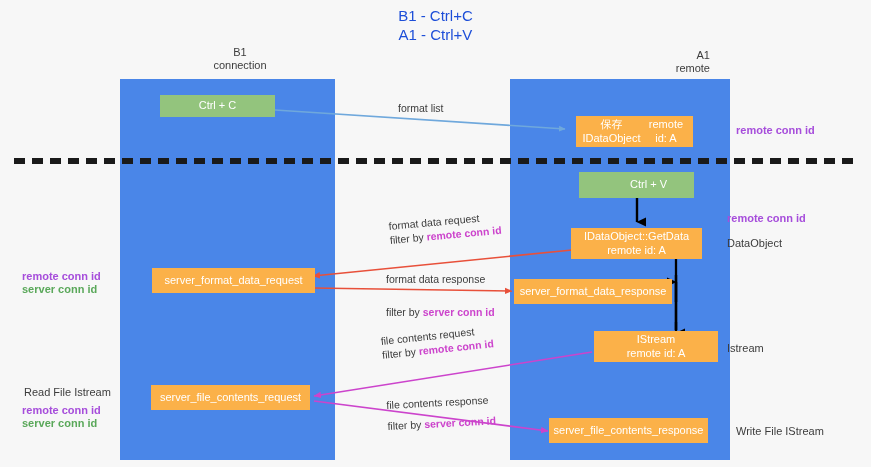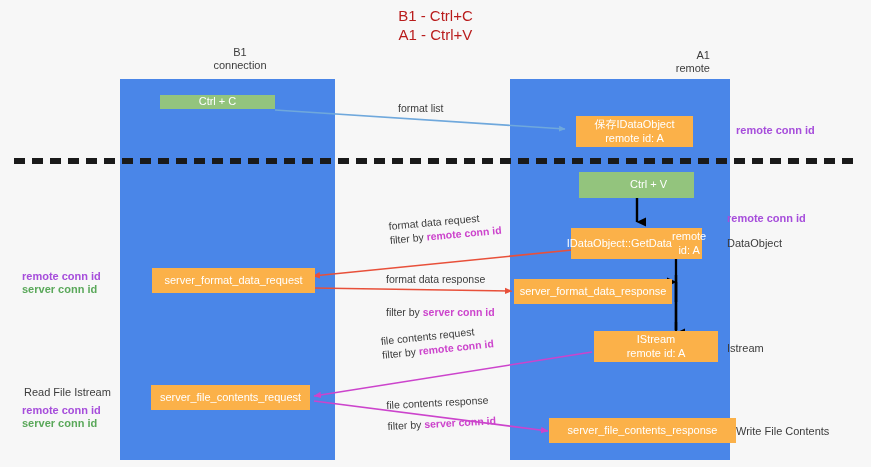--- a/index.html
+++ b/index.html
@@ -10,21 +10,21 @@
     color:#2b2b2b;
     overflow:hidden;
     position:relative;
   }
   #stage{position:absolute;left:0;top:0;width:871px;height:467px;}
   .abs{position:absolute;}
 
   
   .title{
     left:0;top:6px;width:871px;text-align:center;
-    font-size:15px;line-height:19px;color:#b91c1c;
+    font-size:15px;line-height:19px;color:#1d4ed8;
   }
 
   
   .colhead{
     font-size:11px;line-height:13px;text-align:center;color:#3c3c3c;
   }
 
   
   .lane{background:#4a86e8;}
 
@@ -112,34 +112,34 @@
 
     <path d="M592,352 L314,396" stroke="#cc44cc" stroke-width="1.5" fill="none" marker-end="url(#ah-mag)"></path>
 
     <path d="M314,401 L548,431" stroke="#cc44cc" stroke-width="1.5" fill="none" marker-end="url(#ah-mag)"></path>
   </svg>
 
   <svg id="dash" viewBox="0 0 871 467">
     <path d="M14,161 L858,161" stroke="#1a1a1a" stroke-width="6" stroke-dasharray="11 7" fill="none"></path>
   </svg>
 
-  <div class="abs box green" style="left:160px;top:95px;width:115px;height:14px;">
+  <div class="abs box green" style="left:160px;top:95px;width:115px;height:22px;">
     <span>Ctrl + C</span>
   </div>
 
-  <div class="abs box orange" style="left:576px;top:116px;width:117px;height:31px;flex-direction:column;">
+  <div class="abs box orange" style="left:576px;top:116px;width:117px;height:31px;flex-direction:row;">
     <span>保存IDataObject</span>
     <span class="l2">remote id: A</span>
   </div>
 
   <div class="abs box green" style="left:579px;top:172px;width:115px;height:26px;padding-left:28px;">
     <span>Ctrl + V</span>
   </div>
 
-  <div class="abs box orange" style="left:571px;top:228px;width:131px;height:31px;flex-direction:row;">
+  <div class="abs box orange" style="left:571px;top:228px;width:131px;height:31px;flex-direction:column;">
     <span>IDataObject::GetData</span>
     <span class="l2">remote id: A</span>
   </div>
 
   <div class="abs box orange" style="left:152px;top:268px;width:163px;height:25px;">
     <span>server_format_data_request</span>
   </div>
 
   <div class="abs box orange" style="left:514px;top:279px;width:158px;height:25px;">
     <span>server_format_data_response</span>
@@ -147,21 +147,21 @@
 
   <div class="abs box orange" style="left:594px;top:331px;width:124px;height:31px;flex-direction:column;">
     <span>IStream</span>
     <span class="l2">remote id: A</span>
   </div>
 
   <div class="abs box orange" style="left:151px;top:385px;width:159px;height:25px;">
     <span>server_file_contents_request</span>
   </div>
 
-  <div class="abs box orange" style="left:549px;top:418px;width:187px;height:25px;">
+  <div class="abs box orange" style="left:549px;top:418px;width:159px;height:25px;">
     <span>server_file_contents_response</span>
   </div>
 
   <div class="abs edgelabel" style="left:398px;top:101px;">
     <span>format list</span>
   </div>
 
   <div class="abs edgelabel" style="left:388px;top:219px;transform:rotate(-5.2deg);transform-origin:0 0;">
     <div><span>format data request</span></div>
     <div><span>filter by </span><span class="k remote">remote conn id</span></div>
@@ -183,21 +183,21 @@
   </div>
 
   <div class="abs anno purple" style="left:736px;top:123px;">remote conn id</div>
 
   <div class="abs anno purple" style="left:727px;top:211px;">remote conn id</div>
 
   <div class="abs anno plain" style="left:727px;top:236px;">DataObject</div>
 
   <div class="abs anno plain" style="left:727px;top:341px;">Istream</div>
 
-  <div class="abs anno plain" style="left:736px;top:424px;">Write File Contents</div>
+  <div class="abs anno plain" style="left:736px;top:424px;">Write File IStream</div>
 
   <div class="abs anno purple" style="left:22px;top:269px;">remote conn id</div>
   <div class="abs anno green-t" style="left:22px;top:282px;">server conn id</div>
 
   <div class="abs anno plain" style="left:24px;top:385px;">Read File Istream</div>
   <div class="abs anno purple" style="left:22px;top:403px;">remote conn id</div>
   <div class="abs anno green-t" style="left:22px;top:416px;">server conn id</div>
 
 </div>
 

